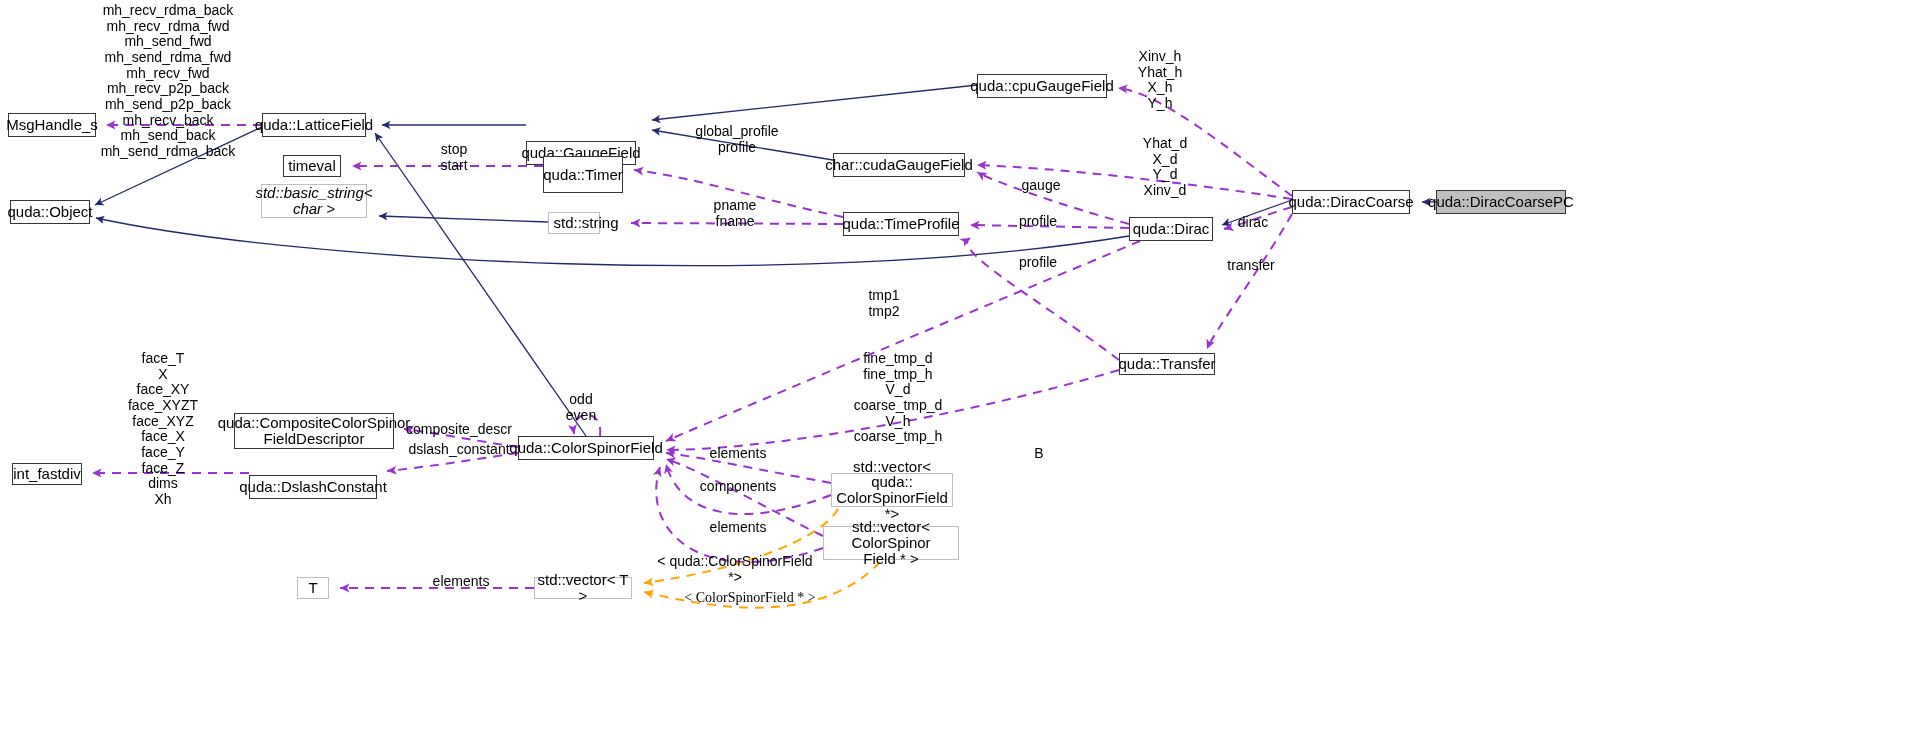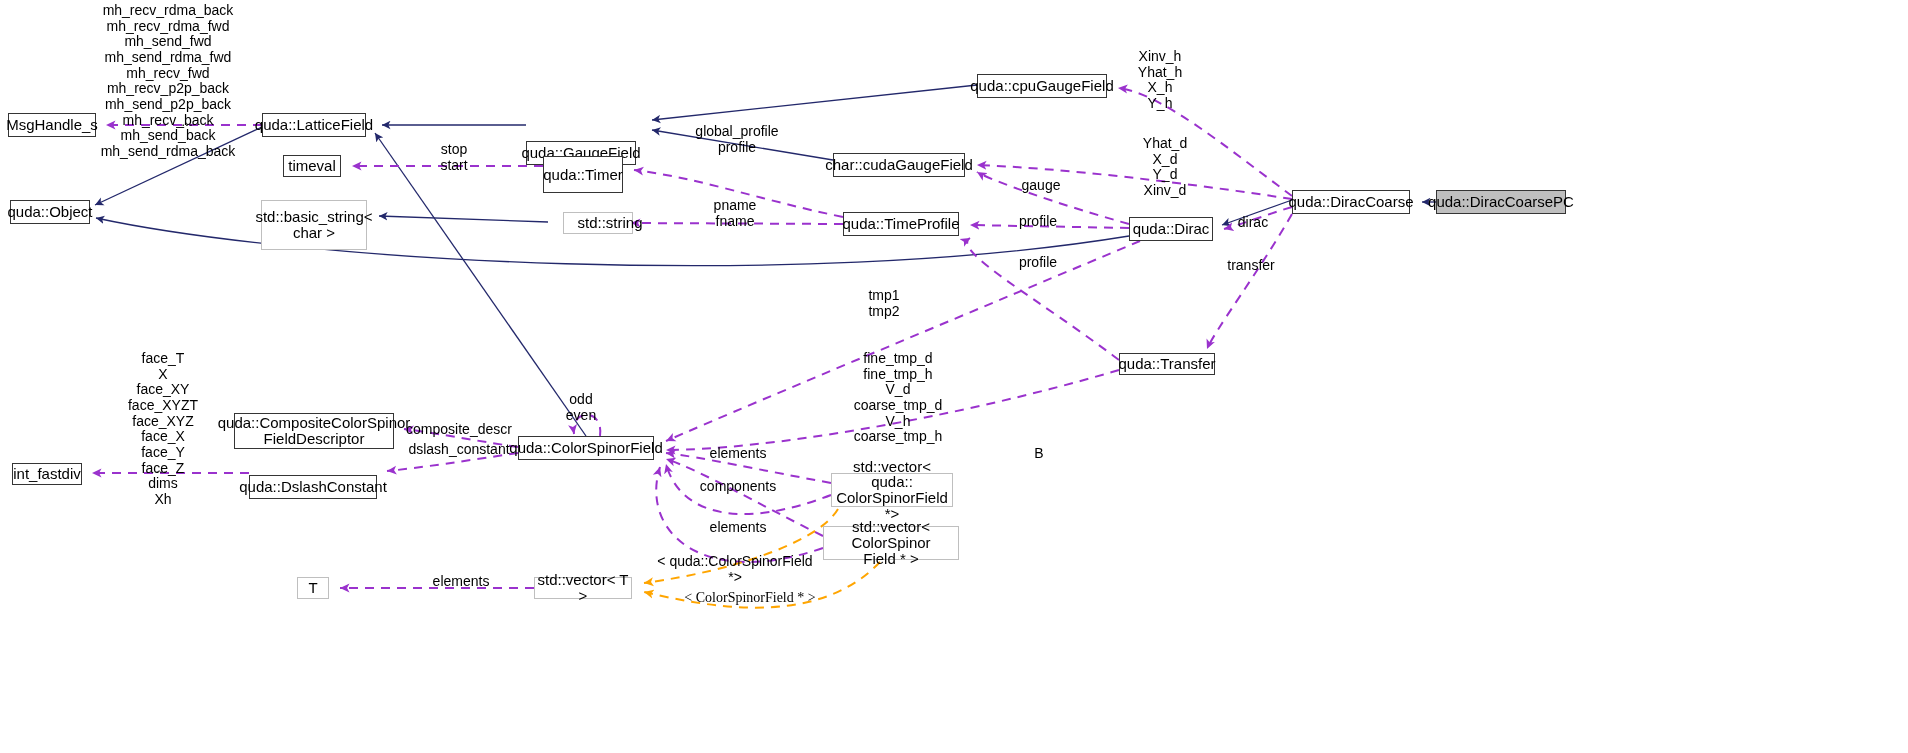--- a/index.html
+++ b/index.html
@@ -156,28 +156,28 @@
   </svg>
 
   <div class="node cls" style="left:8px;top:113px;width:88px;height:24px;">MsgHandle_s</div>
 
   <div class="node cls" style="left:262px;top:113px;width:104px;height:24px;">quda::LatticeField</div>
 
   <div class="node cls" style="left:10px;top:200px;width:80px;height:24px;">quda::Object</div>
 
   <div class="node cls" style="left:283px;top:155px;width:58px;height:22px;text-align:center;">timeval</div>
 
-  <div class="node ext" style="left:261px;top:200px;width:106px;height:50px;">std::basic_string&lt;
+  <div class="node ext" style="left:261px;top:184px;width:106px;height:34px;font-style:italic;">std::basic_string&lt;
  char &gt;</div>
 
   <div class="node cls" style="left:526px;top:113px;width:110px;height:24px;margin-top:28px;">quda::GaugeField</div>
 
   <div class="node cls" style="left:543px;top:156px;width:80px;height:37px;">quda::Timer</div>
 
-  <div class="node ext" style="left:563px;top:212px;width:70px;height:22px;padding-left:24px;">std::string</div>
+  <div class="node ext" style="left:548px;top:212px;width:52px;height:22px;padding-left:24px;">std::string</div>
 
   <div class="node cls" style="left:977px;top:74px;width:130px;height:24px;">quda::cpuGaugeField</div>
 
   <div class="node cls" style="left:833px;top:153px;width:132px;height:24px;">char::cudaGaugeField</div>
 
   <div class="node cls" style="left:843px;top:212px;width:116px;height:24px;">quda::TimeProfile</div>
 
   <div class="node cls" style="left:1129px;top:217px;width:84px;height:24px;">quda::Dirac</div>
 
   <div class="node cls" style="left:1292px;top:190px;width:118px;height:24px;">quda::DiracCoarse</div>

